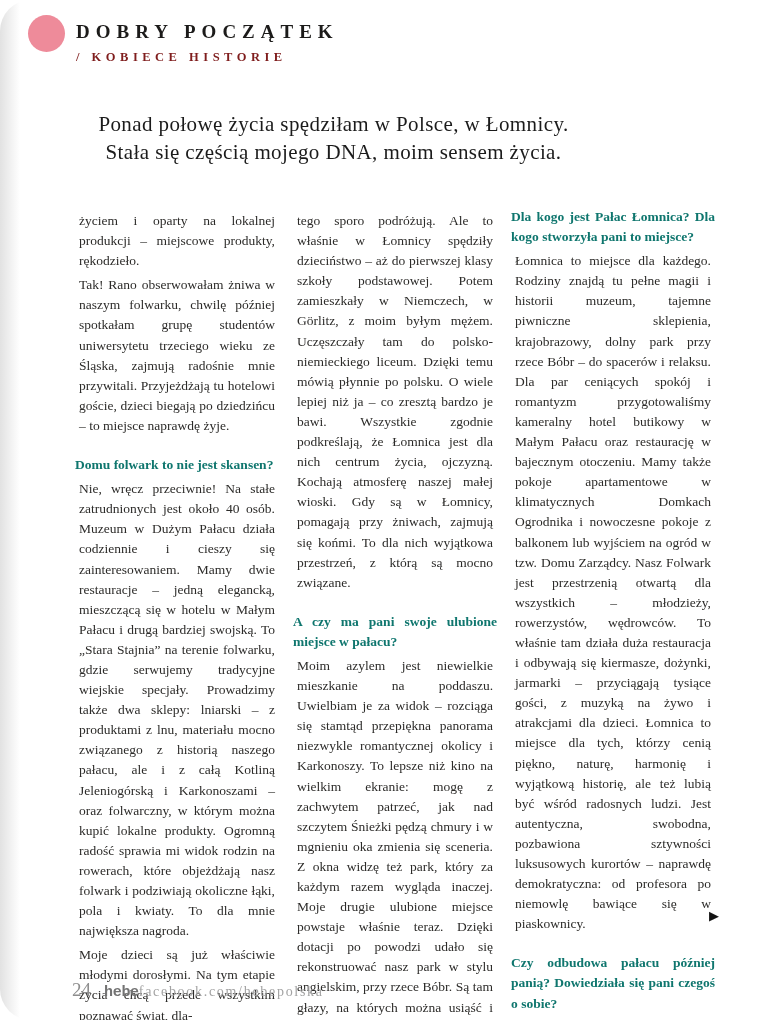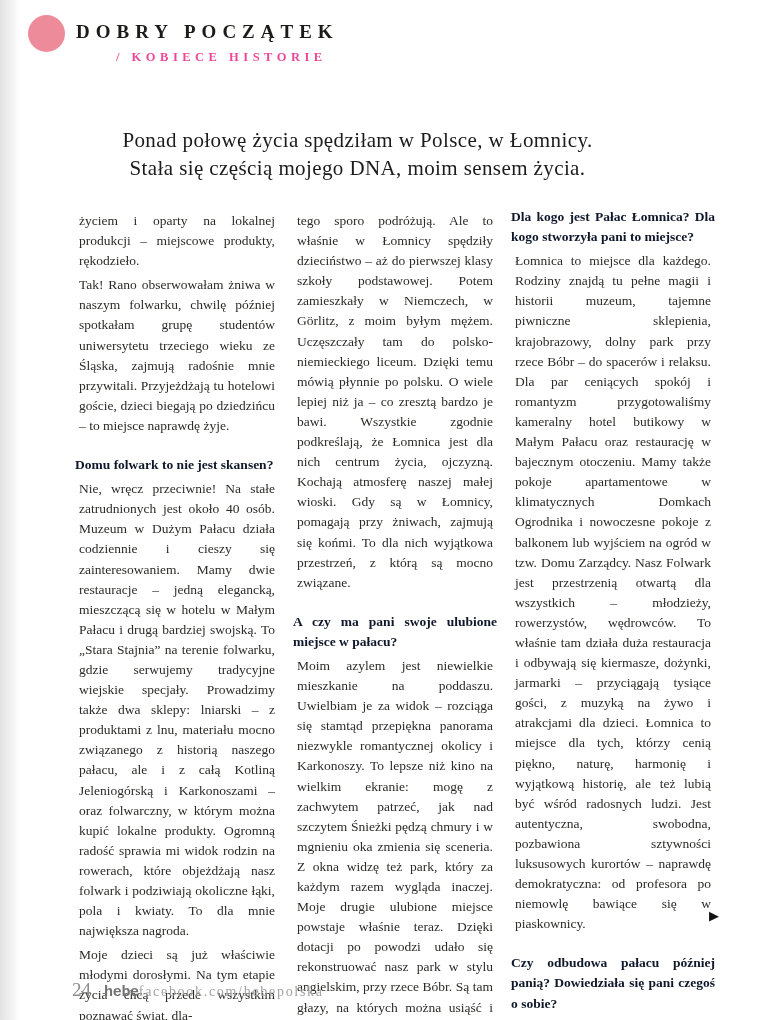--- a/index.html
+++ b/index.html
@@ -2,20 +2,21 @@
 <html lang="pl"><head>
 <meta charset="utf-8">
 <style>
   html, body { margin: 0; padding: 0; background: #ffffff; }
   body { width: 775px; height: 1020px; position: relative; }
   .page {
     position: relative; width: 775px; height: 1020px;
     background: #ffffff; overflow: hidden;
     font-family: "Liberation Serif", serif;
     color: #2c2b29;
+    border-radius: 31px;
   }
   .edge-shadow {
     position: absolute; left: 0; top: 0; bottom: 0; width: 20px;
     background: linear-gradient(to right, rgba(150,150,150,0.28), rgba(255,255,255,0));
     pointer-events: none;
   }
   
   .dot {
     position: absolute; left: 28px; top: 15px;
     width: 37px; height: 37px; border-radius: 50%;
@@ -24,36 +25,36 @@
   .kicker {
     font-size: 19px; font-weight: bold; letter-spacing: 6px;
     color: #1c1b1a; white-space: nowrap;
   }
   .sub {
     margin-top: 7px; font-size: 12.5px; font-weight: bold;
     letter-spacing: 4.5px; white-space: nowrap;
   }
   
   .quote {
-    position: absolute; top: 126px; left: 0; width: 667px;
+    position: absolute; top: 110px; left: 0; width: 667px;
     text-align: center; font-size: 21px; line-height: 28px;
-    color: #1b1b1b; letter-spacing: 0.4px; padding-left: 24px;
+    color: #1b1b1b; letter-spacing: 0.4px;
   }
   
   .columns {
     position: absolute; left: 75px; top: 207px; width: 640px;
     display: grid; grid-template-columns: 1fr 1fr 1fr; column-gap: 14px;
   }
   .col {
     font-size: 13.5px; line-height: 20.1px;
     text-align: justify; hyphens: none;
   }
   .block-paragraph { margin: 4px; }
   .block-heading {
-    font-weight: bold; margin-top: 19px; color: #0f172a;
+    font-weight: bold; margin-top: 19px; color: #0f766e;
     text-align: justify;
   }
   .block-heading:first-child { margin-top: 0; }
   
   .continuation {
     position: absolute; left: 709px; top: 908px;
     font-size: 13px; color: #121212;
     font-family: "DejaVu Sans", sans-serif;
   }
   
@@ -76,21 +77,21 @@
 <body>
 
 <div class="page">
 
   <div class="edge-shadow"></div>
 
   <span class="dot" style="background: rgb(238, 139, 154);"></span>
 
   <div class="header-text">
     <div class="kicker">DOBRY POCZĄTEK</div>
-    <div class="sub" style="color: #ec4899; margin-left: 40px;">/ KOBIECE HISTORIE</div>
+    <div class="sub" style="color: #7f1d1d;">/ KOBIECE HISTORIE</div>
   </div>
 
   <div class="quote">
     <div>Ponad połowę życia spędziłam w Polsce, w Łomnicy.</div>
     <div>Stała się częścią mojego DNA, moim sensem życia.</div>
   </div>
 
   <main class="columns" id="columns">
       <div class="col">
         <div class="block-paragraph">życiem i oparty na lokalnej produkcji – miejscowe produkty, rękodzieło.</div>

